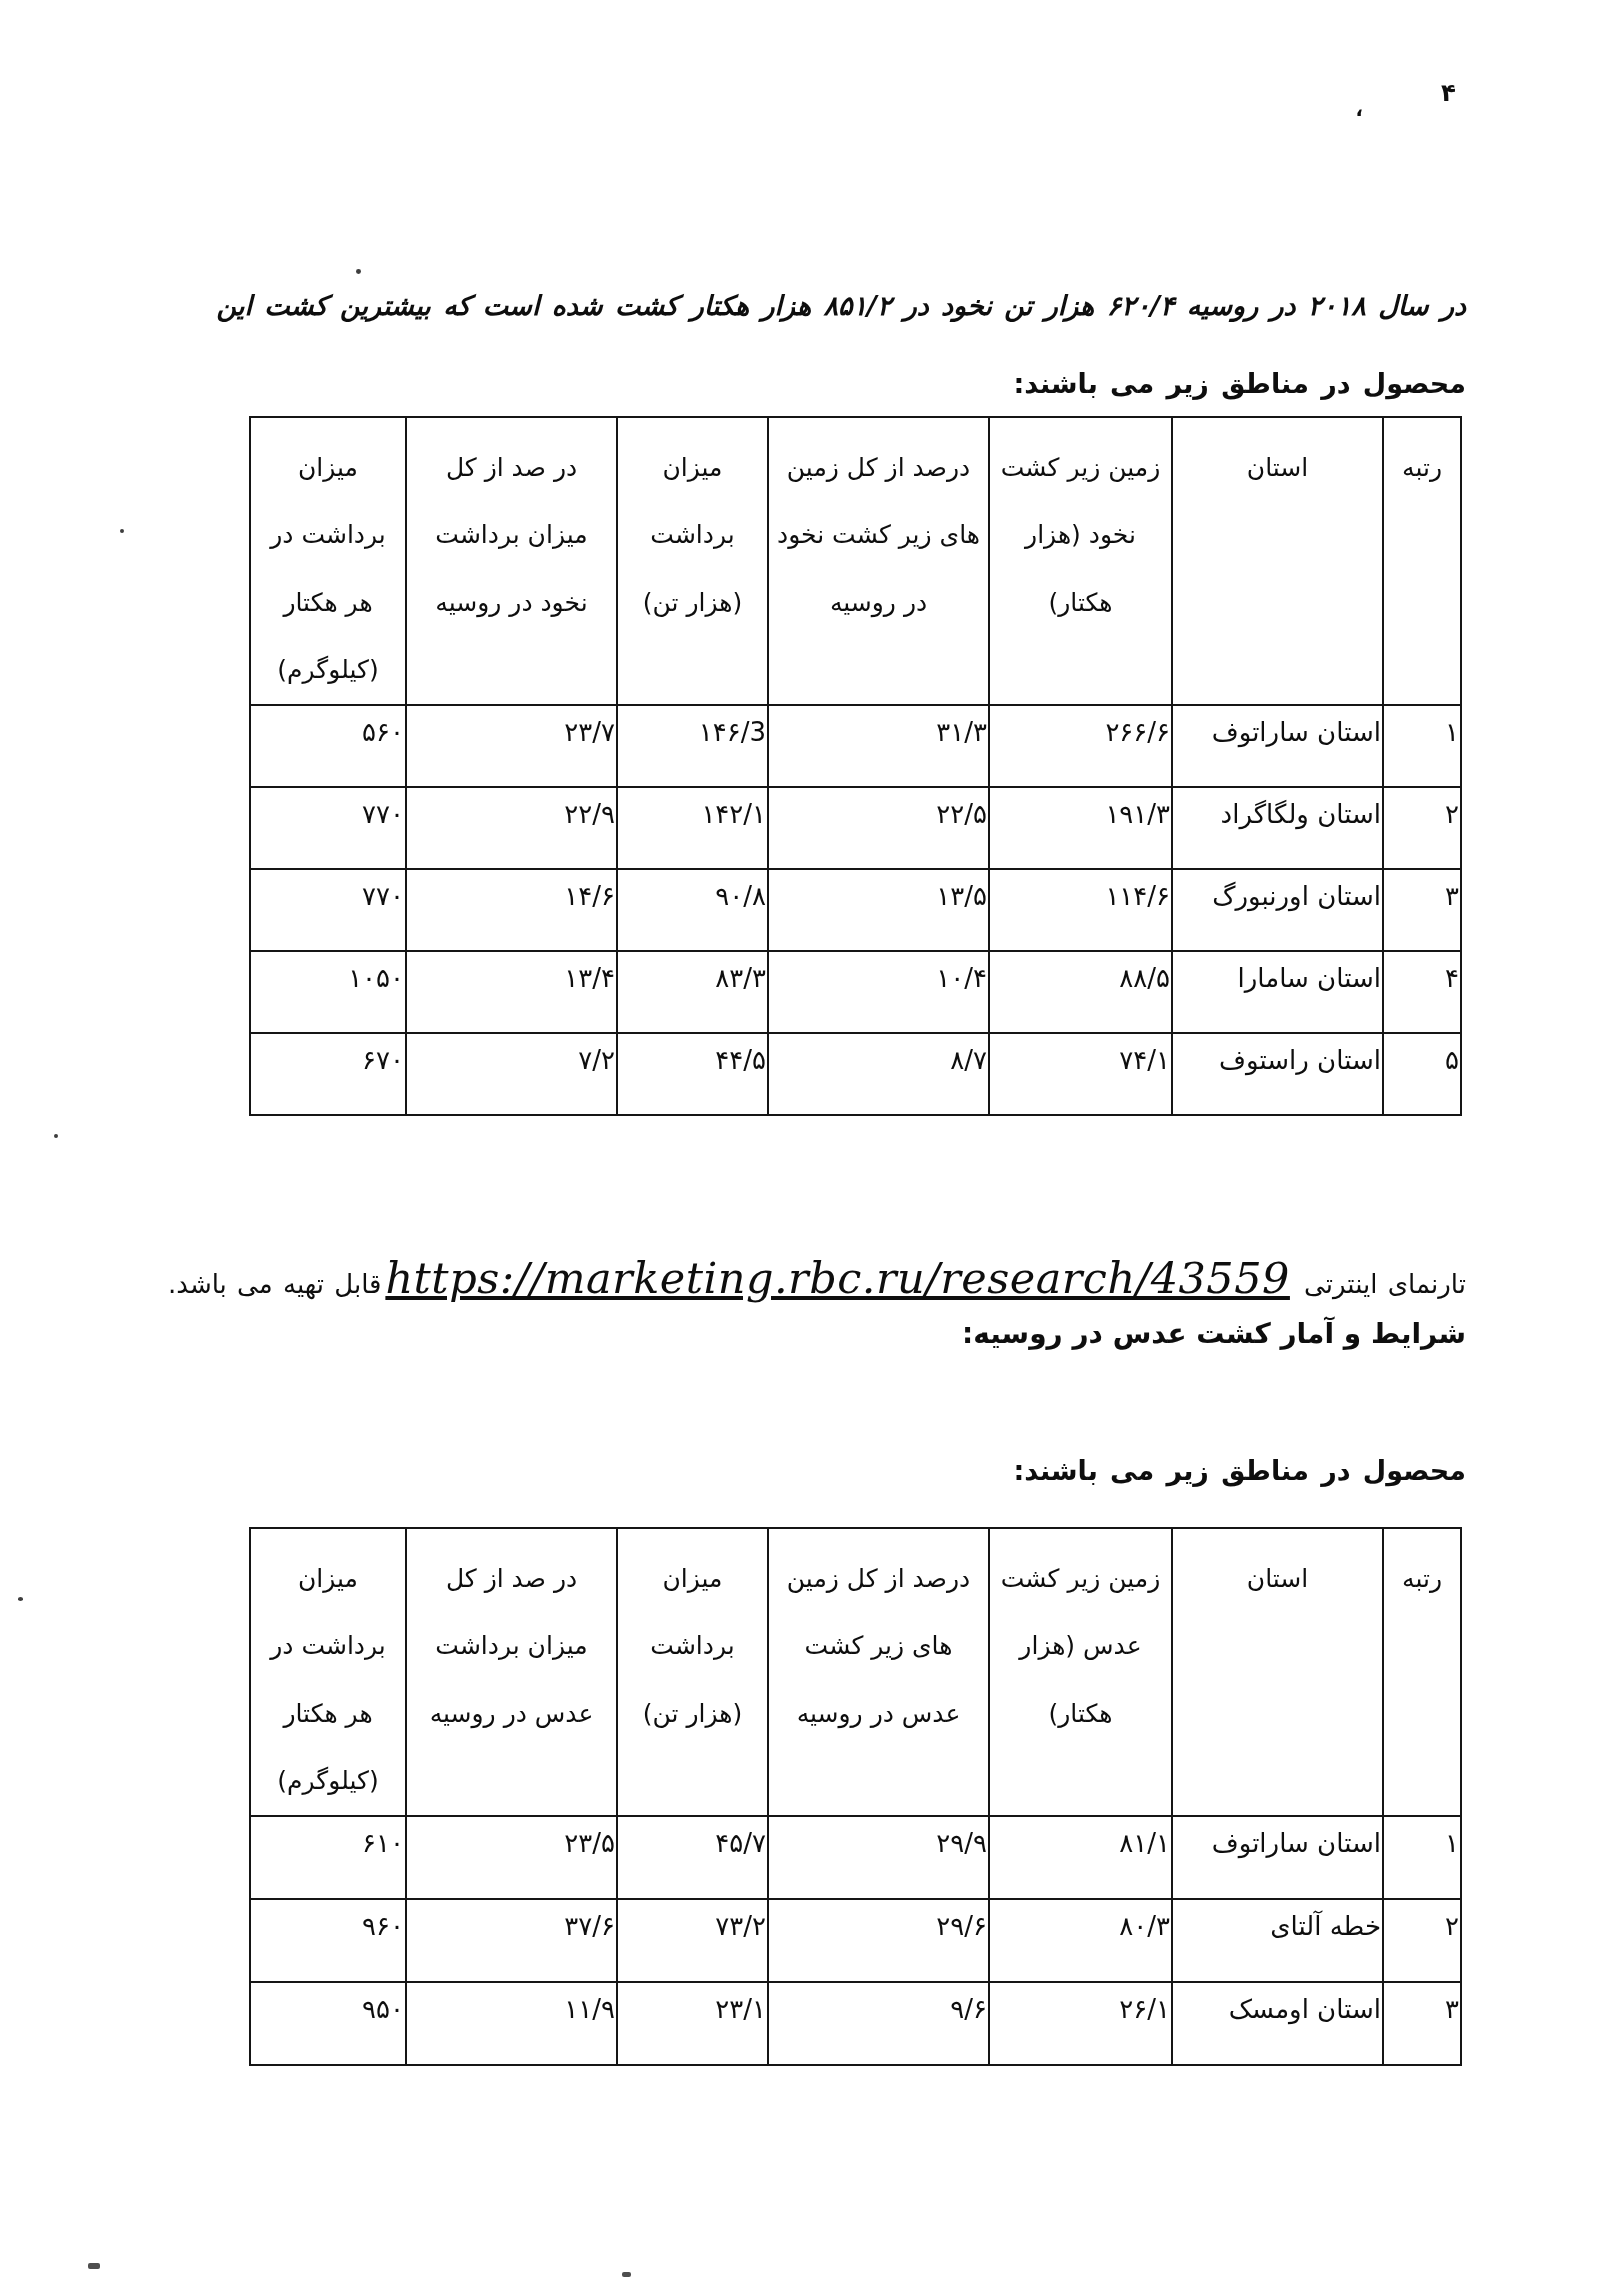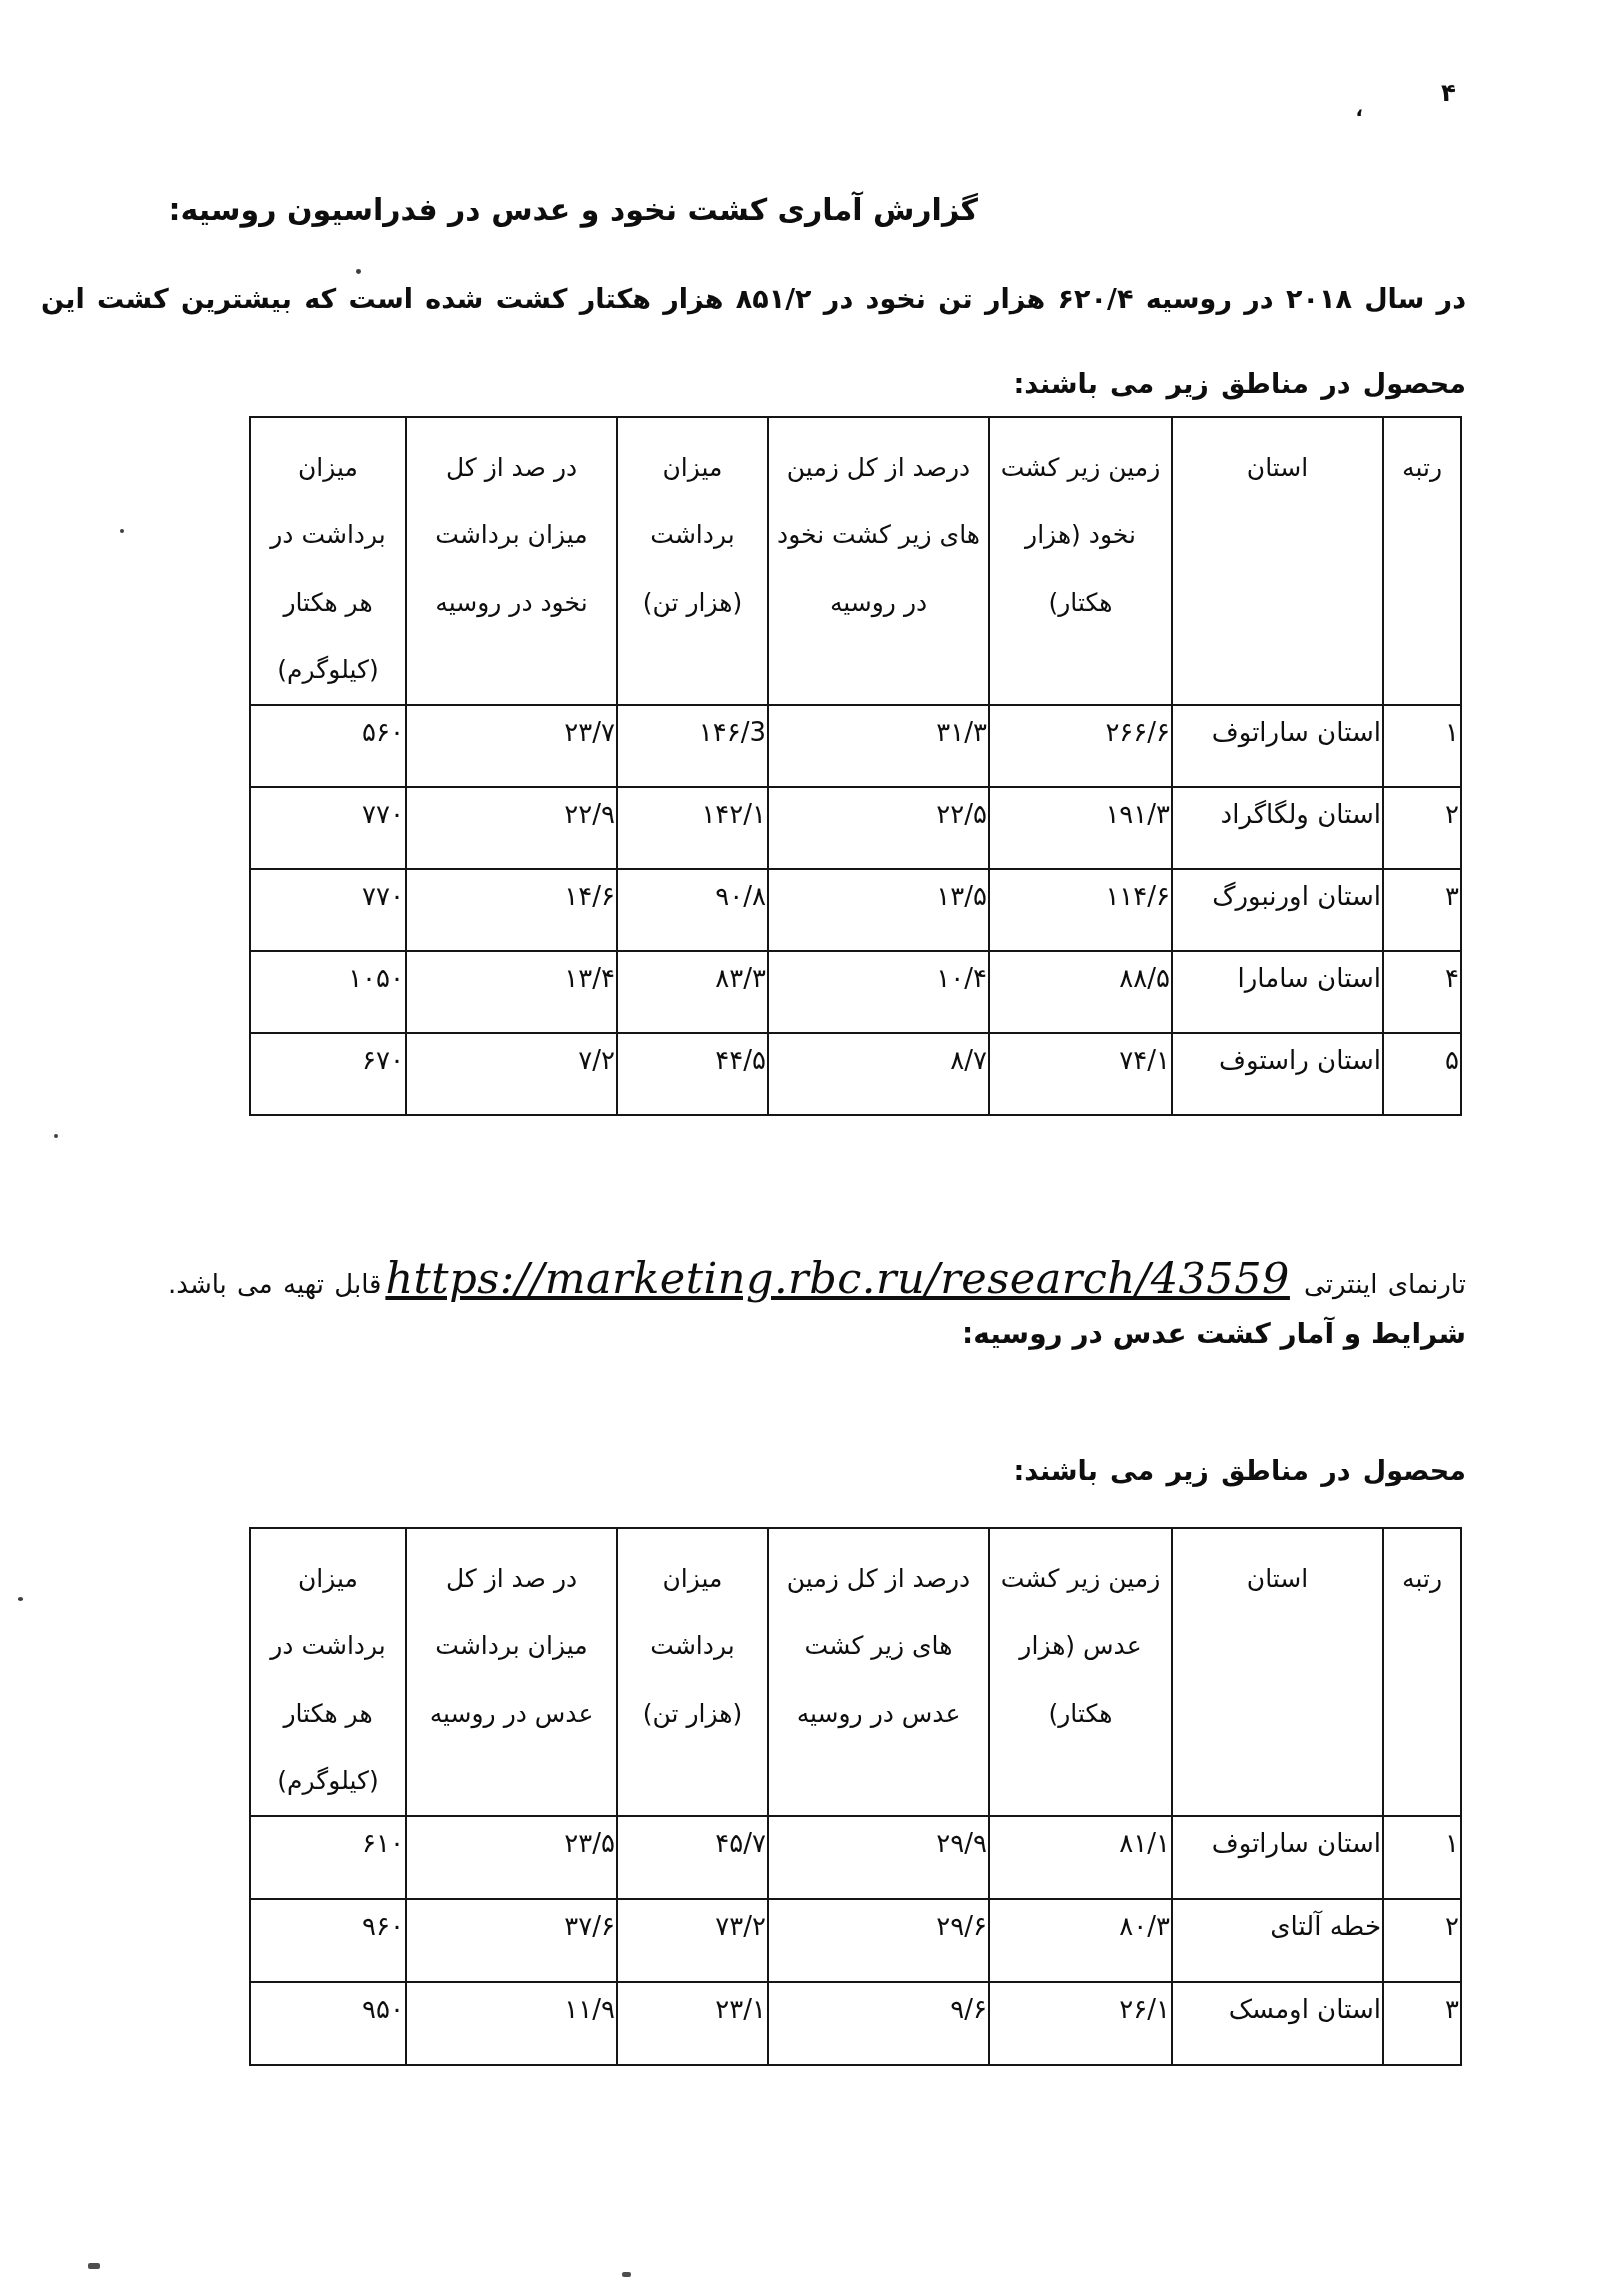--- a/index.html
+++ b/index.html
@@ -87,23 +87,22 @@
   }
 </style>
 </head>
 <body>
 
 <div class="page">
 
   <div class="page-num">۴</div>
   <div class="line" style="right:249px;top:98px;font-size:19.5px;font-weight:700;">،</div>
 
-  <div class="line title">گزارش آماری کشت نخود و عدس در فدراسیون روسیه:</div>
-
-  <div class="line body-line" style="top:283px;">در سال ۲۰۱۸ در روسیه ۶۲۰/۴ هزار تن نخود در ۸۵۱/۲ هزار هکتار کشت شده است که بیشترین کشت این</div>
+
+  <div class="line body-line" style="top:290px;font-style:italic;">در سال ۲۰۱۸ در روسیه ۶۲۰/۴ هزار تن نخود در ۸۵۱/۲ هزار هکتار کشت شده است که بیشترین کشت این</div>
   <div class="line body-line" style="top:368px;">محصول در مناطق زیر می باشند:</div>
 
   <table class="data t1">
     <colgroup>
       <col style="width:78px">
         <col style="width:211px">
         <col style="width:183px">
       <col style="width:221px">
         <col style="width:151px">
         <col style="width:211px">

